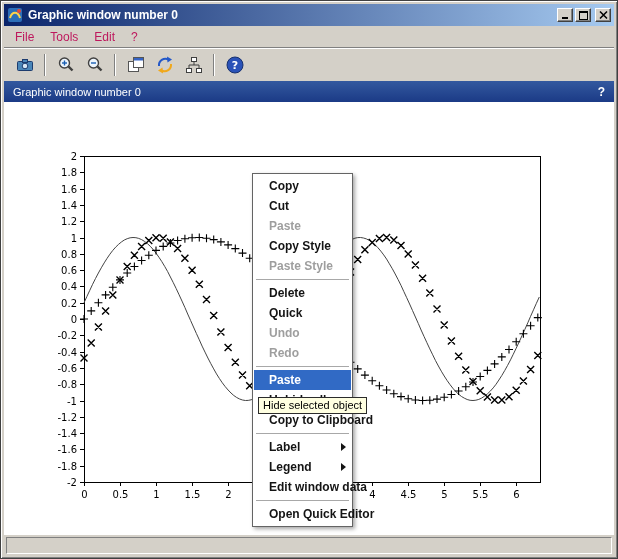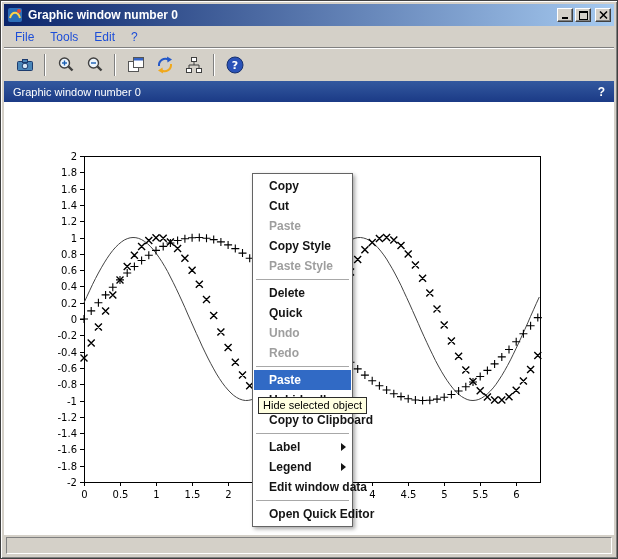--- a/index.html
+++ b/index.html
@@ -9,21 +9,21 @@
           box-shadow:inset 1px 1px 0 #ffffff, inset -1px -1px 0 #808080;}
   
   .titlebar{flex:0 0 22px;height:22px;background:linear-gradient(90deg,#0a246a,#a6caf0);
             display:flex;align-items:center;padding:0 3px;}
   .titlebar .title{color:#fff;font-weight:bold;font-size:12px;margin-left:5px;flex:1;white-space:nowrap;}
   .win-btn{width:16px;height:14px;background:#d4d0c8;border:1px solid;border-color:#ffffff #404040 #404040 #ffffff;
            box-shadow:inset -1px -1px 0 #808080;display:flex;align-items:center;justify-content:center;
            margin-left:2px;padding:0;}
   .win-btn.close{margin-left:4px;}
   
-  .menubar{flex:0 0 21px;display:flex;align-items:center;font-size:12px;color:#1d4ed8;padding-left:3px;}
+  .menubar{flex:0 0 21px;display:flex;align-items:center;font-size:12px;color:#be185d;padding-left:3px;}
   .menu-top{padding:2px 8px;}
   
   .toolbar{flex:0 0 33px;display:flex;align-items:center;padding-left:6px;
            border-top:1px solid #808080;box-shadow:inset 0 1px 0 #ffffff;}
   .tb-btn{width:27px;height:27px;display:flex;align-items:center;justify-content:center;
           background:transparent;border:1px solid transparent;padding:0;margin:0 1px;}
   .tb-sep{width:0;height:22px;margin:0 5px;border-left:1px solid #808080;border-right:1px solid #ffffff;}
   
   .dockbar{flex:0 0 21px;background:linear-gradient(180deg,#33599f,#1b3a86);color:#fff;
            display:flex;align-items:center;font-size:11px;padding:0 9px;}

